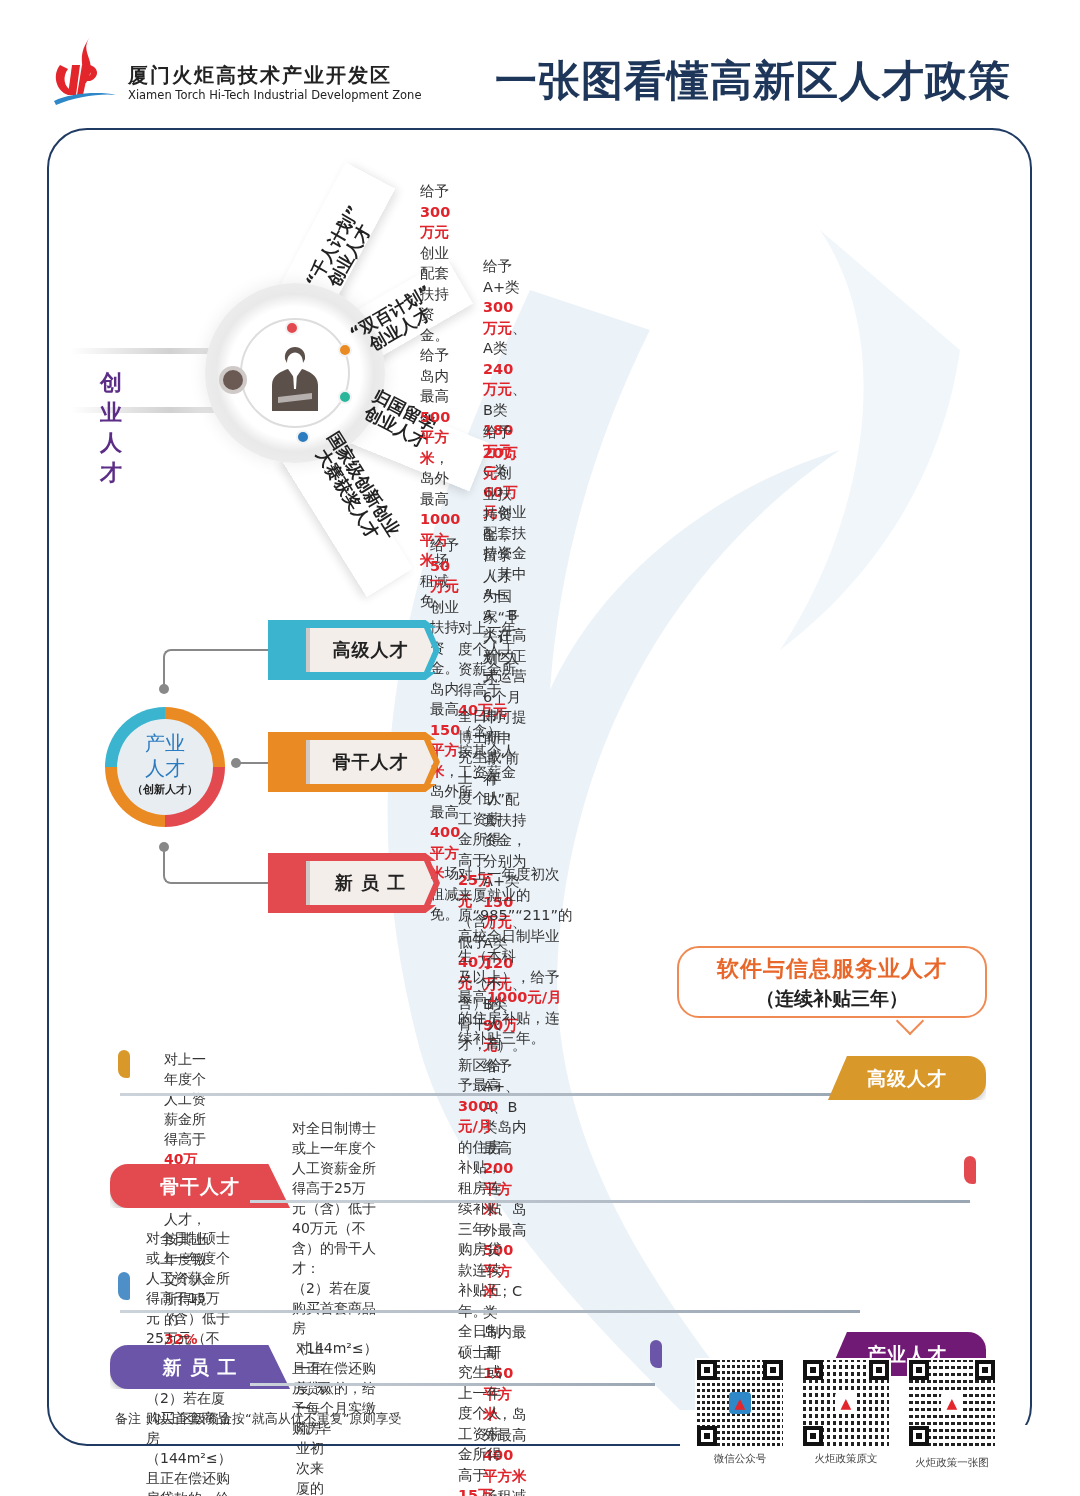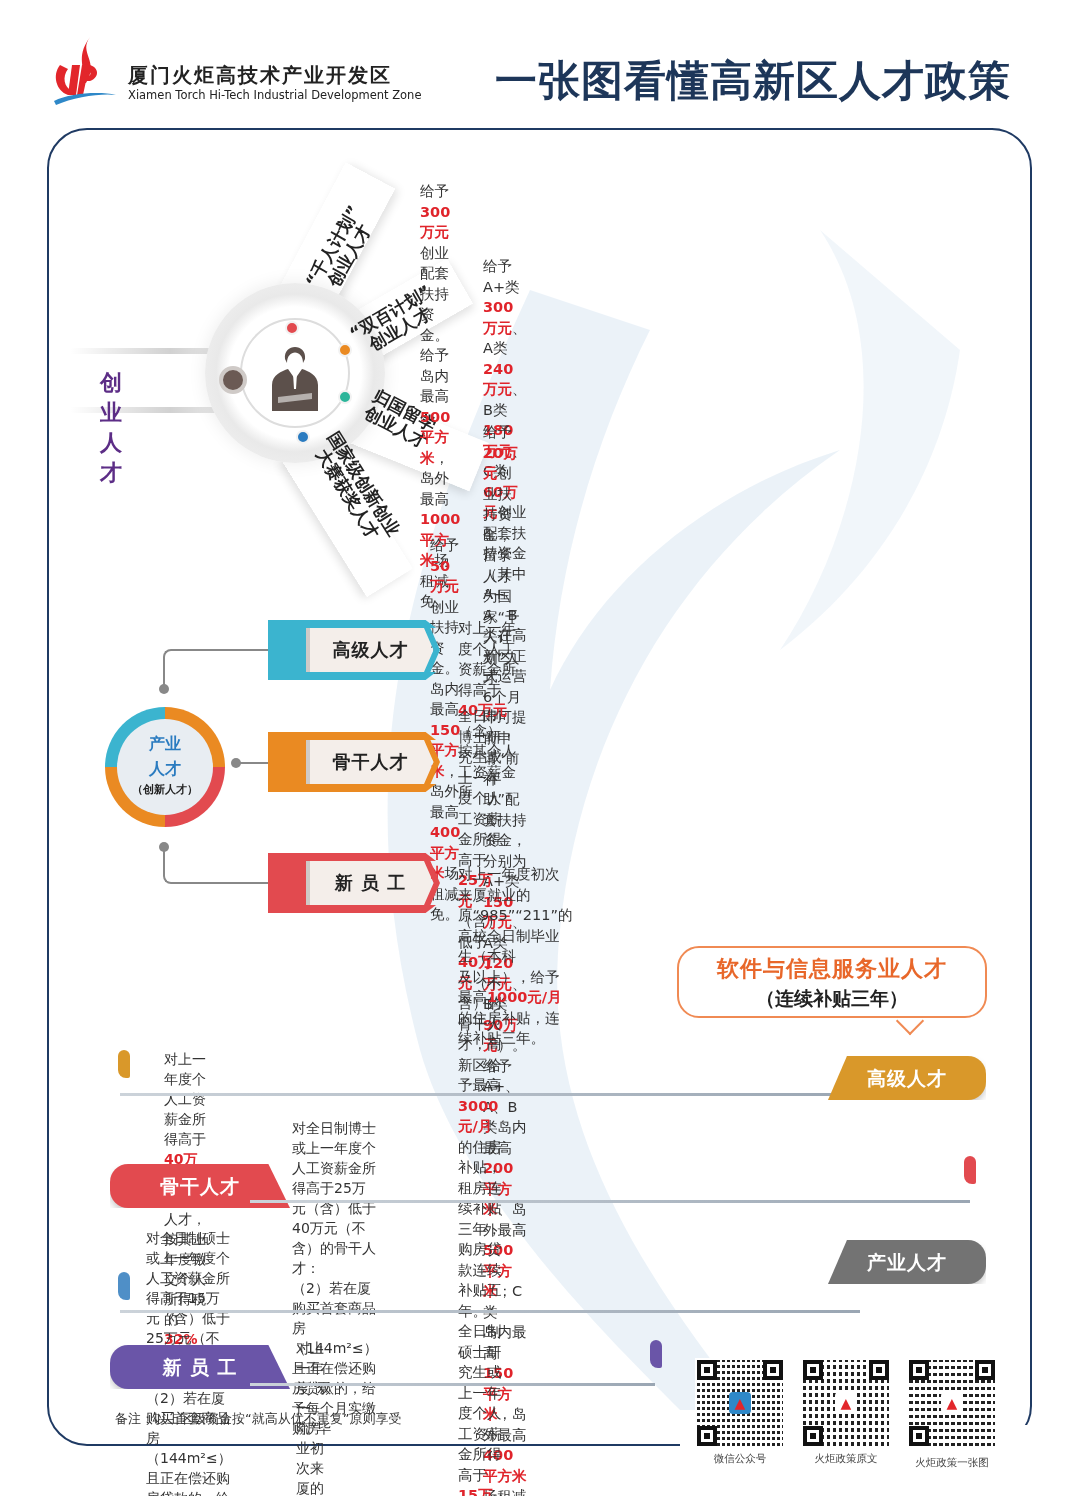--- a/index.html
+++ b/index.html
@@ -22,21 +22,21 @@
 .ring-inner{left:240px;top:318px;width:110px;height:110px;border-radius:50%;border:2px solid #ddd;background:#fff}
 .person{left:268px;top:339px;width:54px;height:72px}
 .hub-dot{width:14px;height:14px;border-radius:50%;border:2px solid #f2f2f2}
 .hub-dot-big{left:219px;top:366px;width:28px;height:28px;border-radius:50%;background:#6b5a54;border:4px solid #cfcac7}
 .startup-label{left:100px;top:368px;font-size:22px;font-weight:bold;color:#5c2d86;letter-spacing:1px}
 .ray{background:linear-gradient(90deg,rgba(255,255,255,0),#fff 30%);box-shadow:0 4px 10px rgba(0,0,0,.12);transform-origin:left center}
 .ray-text{font-size:17px;font-weight:bold;color:#222;line-height:19px;text-align:center;white-space:nowrap}
 
 .ind-ring{left:105px;top:707px;width:120px;height:120px;border-radius:50%;background:conic-gradient(#ea8a22 0 90deg,#e24a4f 90deg 180deg,#ea8a22 180deg 270deg,#3bb4cf 270deg 360deg)}
 .ind-core{left:117px;top:719px;width:96px;height:96px;border-radius:50%;background:#e8edf2;text-align:center}
-.ind-title{display:block;font-size:16px;font-weight:bold;color:#2a7bc0;line-height:25px;margin-top:12px}
+.ind-title{display:block;font-size:20px;font-weight:normal;color:#2a7bc0;line-height:25px;margin-top:12px}
 .ind-sub{display:block;font-size:11px;color:#222;font-weight:bold;margin-top:1px}
 .conn{border-color:#888;border-style:solid;border-width:0}
 .cdot{width:10px;height:10px;border-radius:50%;background:#888}
 .tag{height:60px;width:170px}
 .tag .bar{position:absolute;left:0;top:0;width:38px;height:60px}
 .tag .top,.tag .bot{position:absolute;left:38px;height:8px;width:130px}
 .tag .top{top:0;clip-path:polygon(0 0,92% 0,100% 100%,0 100%)}
 .tag .bot{bottom:0;clip-path:polygon(0 0,100% 0,92% 100%,0 100%)}
 .tag .body{position:absolute;left:38px;top:8px;width:125px;height:44px;background:#f4eeea;border-left:4px solid rgba(0,0,0,.15);font-size:18px;font-weight:bold;color:#222;line-height:44px;text-align:center;letter-spacing:1px}
 .tag .chev{position:absolute;left:156px;top:8px;width:16px;height:44px;clip-path:polygon(0 0,40% 0,100% 50%,40% 100%,0 100%,60% 50%)}
@@ -217,21 +217,21 @@
   <div class="abs quote-mark" style="left:964px;top:1156px;background:#e24a4f"></div>
   <div class="abs sw-tag" style="left:110px;top:1164px;width:180px;background:#e24a4f;clip-path:polygon(0 0,88% 0,100% 100%,0 100%);border-radius:18px 0 0 18px">骨干人才</div>
   <div class="abs sw-row-line" style="left:250px;top:1200px;width:720px"></div>
 
   <div class="abs p2" style="left:146px;top:1228px">
       <div><span>对全日制硕士或上一年度个人工资薪金所得高于15万元（含）低于25万元（不含）的产业人才：</span></div>
       <div><span>（2）若在厦购买首套商品房（144m²≤）且正在偿还购房贷款的，给予每个月实缴购房</span></div>
     </div>
   <div class="abs quote-mark" style="left:118px;top:1272px;background:#4f8fc7"></div>
   <div class="abs sw-row-line" style="left:120px;top:1310px;width:740px"></div>
-  <div class="abs sw-tag" style="left:828px;top:1240px;width:158px;background:#737373;clip-path:polygon(12% 0,100% 0,100% 100%,0 100%);border-radius:0 18px 18px 0">产业人才</div>
+  <div class="abs sw-tag" style="left:828px;top:1332px;width:158px;background:#701a75;clip-path:polygon(12% 0,100% 0,100% 100%,0 100%);border-radius:0 18px 18px 0">产业人才</div>
 
   <div class="abs sw-tag" style="left:110px;top:1345px;width:180px;background:#6a55a8;clip-path:polygon(0 0,88% 0,100% 100%,0 100%);border-radius:18px 0 0 18px">新 员 工</div>
   <div class="abs p2" style="left:296px;top:1338px">
       <div><span>对上一年度“双一流”毕业初次来厦的新员工，</span></div>
     </div>
   <div class="abs quote-mark" style="left:650px;top:1340px;background:#6a55a8"></div>
   <div class="abs sw-row-line" style="left:250px;top:1383px;width:405px"></div>
 </div>
 
 <div class="abs note">备注：以上区级资金按“就高从优不重复”原则享受</div>

